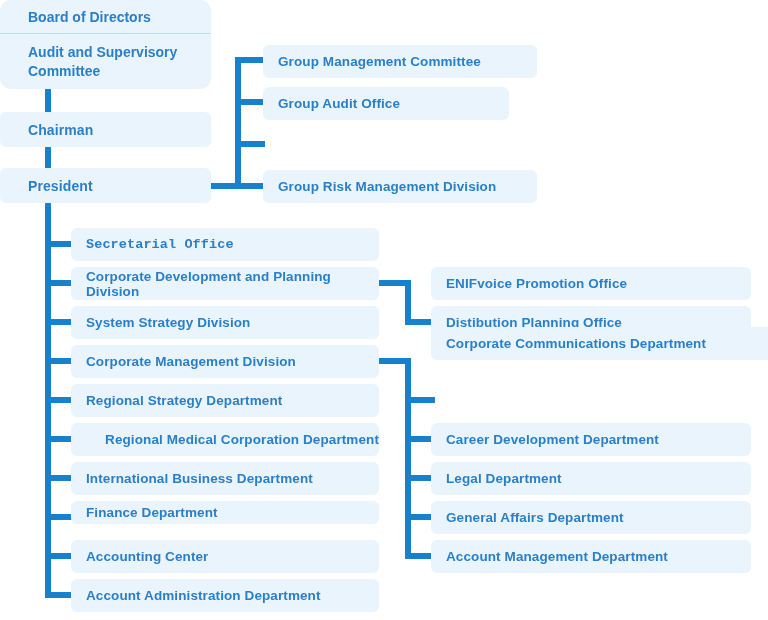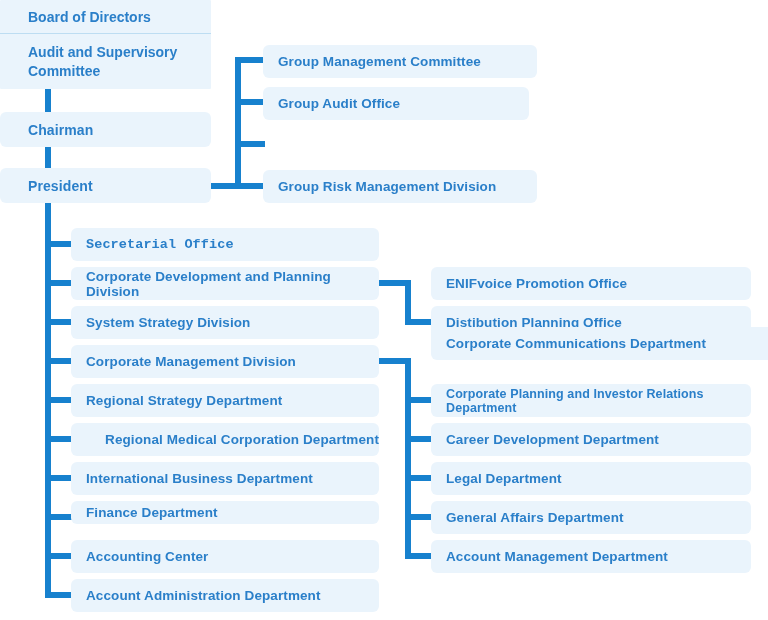--- a/index.html
+++ b/index.html
@@ -34,21 +34,21 @@
   .box.exec {
     padding-left: 28px;
     font-size: 14px;
   }
   .box.small {
     font-size: 12.5px;
   }
   .stack {
     position: absolute;
     background: #eaf4fc;
-    border-radius: 1px;
+    border-radius: 11px;
     box-sizing: border-box;
     z-index: 3;
   }
   .stack-cell {
     color: #2a7fc9;
     font-weight: bold;
     font-size: 14px;
     display: flex;
     align-items: center;
     padding-left: 28px;
@@ -98,21 +98,21 @@
 
   <div class="line v" style="left:235px; top:57px; height:132px;"></div>
 
   <div class="line h" style="left:235px; top:57px; width:30px;"></div>
   <div class="line h" style="left:235px; top:99px; width:30px;"></div>
   <div class="line h" style="left:235px; top:141px; width:30px;"></div>
 
   <div class="box" style="left:263px; top:45px; width:274px; height:33px;">
     <span>Group Management Committee</span>
   </div>
-  <div class="box" style="left:263px; top:87px; width:266px; height:33px;">
+  <div class="box" style="left:263px; top:87px; width:246px; height:33px;">
     <span>Group Audit Office</span>
   </div>
   <div class="box" style="left:263px; top:170px; width:274px; height:33px;">
     <span>Group Risk Management Division</span>
   </div>
 
   <div class="line v" style="left:45px; top:203px; height:392px;"></div>
 
   <div class="line h" style="left:45px; top:241px; width:32px;"></div>
   <div class="line h" style="left:45px; top:280px; width:32px;"></div>
@@ -172,23 +172,20 @@
 
   <div class="line h" style="left:405px; top:397px; width:30px;"></div>
   <div class="line h" style="left:405px; top:436px; width:30px;"></div>
   <div class="line h" style="left:405px; top:475px; width:30px;"></div>
   <div class="line h" style="left:405px; top:514px; width:30px;"></div>
   <div class="line h" style="left:405px; top:553px; width:30px;"></div>
 
   <div class="box" style="left:431px; top:327px; width:360px; height:33px;">
     <span>Corporate Communications Department</span>
   </div>
-  <div class="box small" style="left:431px; top:384px; width:320px; height:33px;">
-    <span>Corporate Planning and Investor Relations Department</span>
-  </div>
   <div class="box" style="left:431px; top:423px; width:320px; height:33px;">
     <span>Career Development Department</span>
   </div>
   <div class="box" style="left:431px; top:462px; width:320px; height:33px;">
     <span>Legal Department</span>
   </div>
   <div class="box" style="left:431px; top:501px; width:320px; height:33px;">
     <span>General Affairs Department</span>
   </div>
   <div class="box" style="left:431px; top:540px; width:320px; height:33px;">

